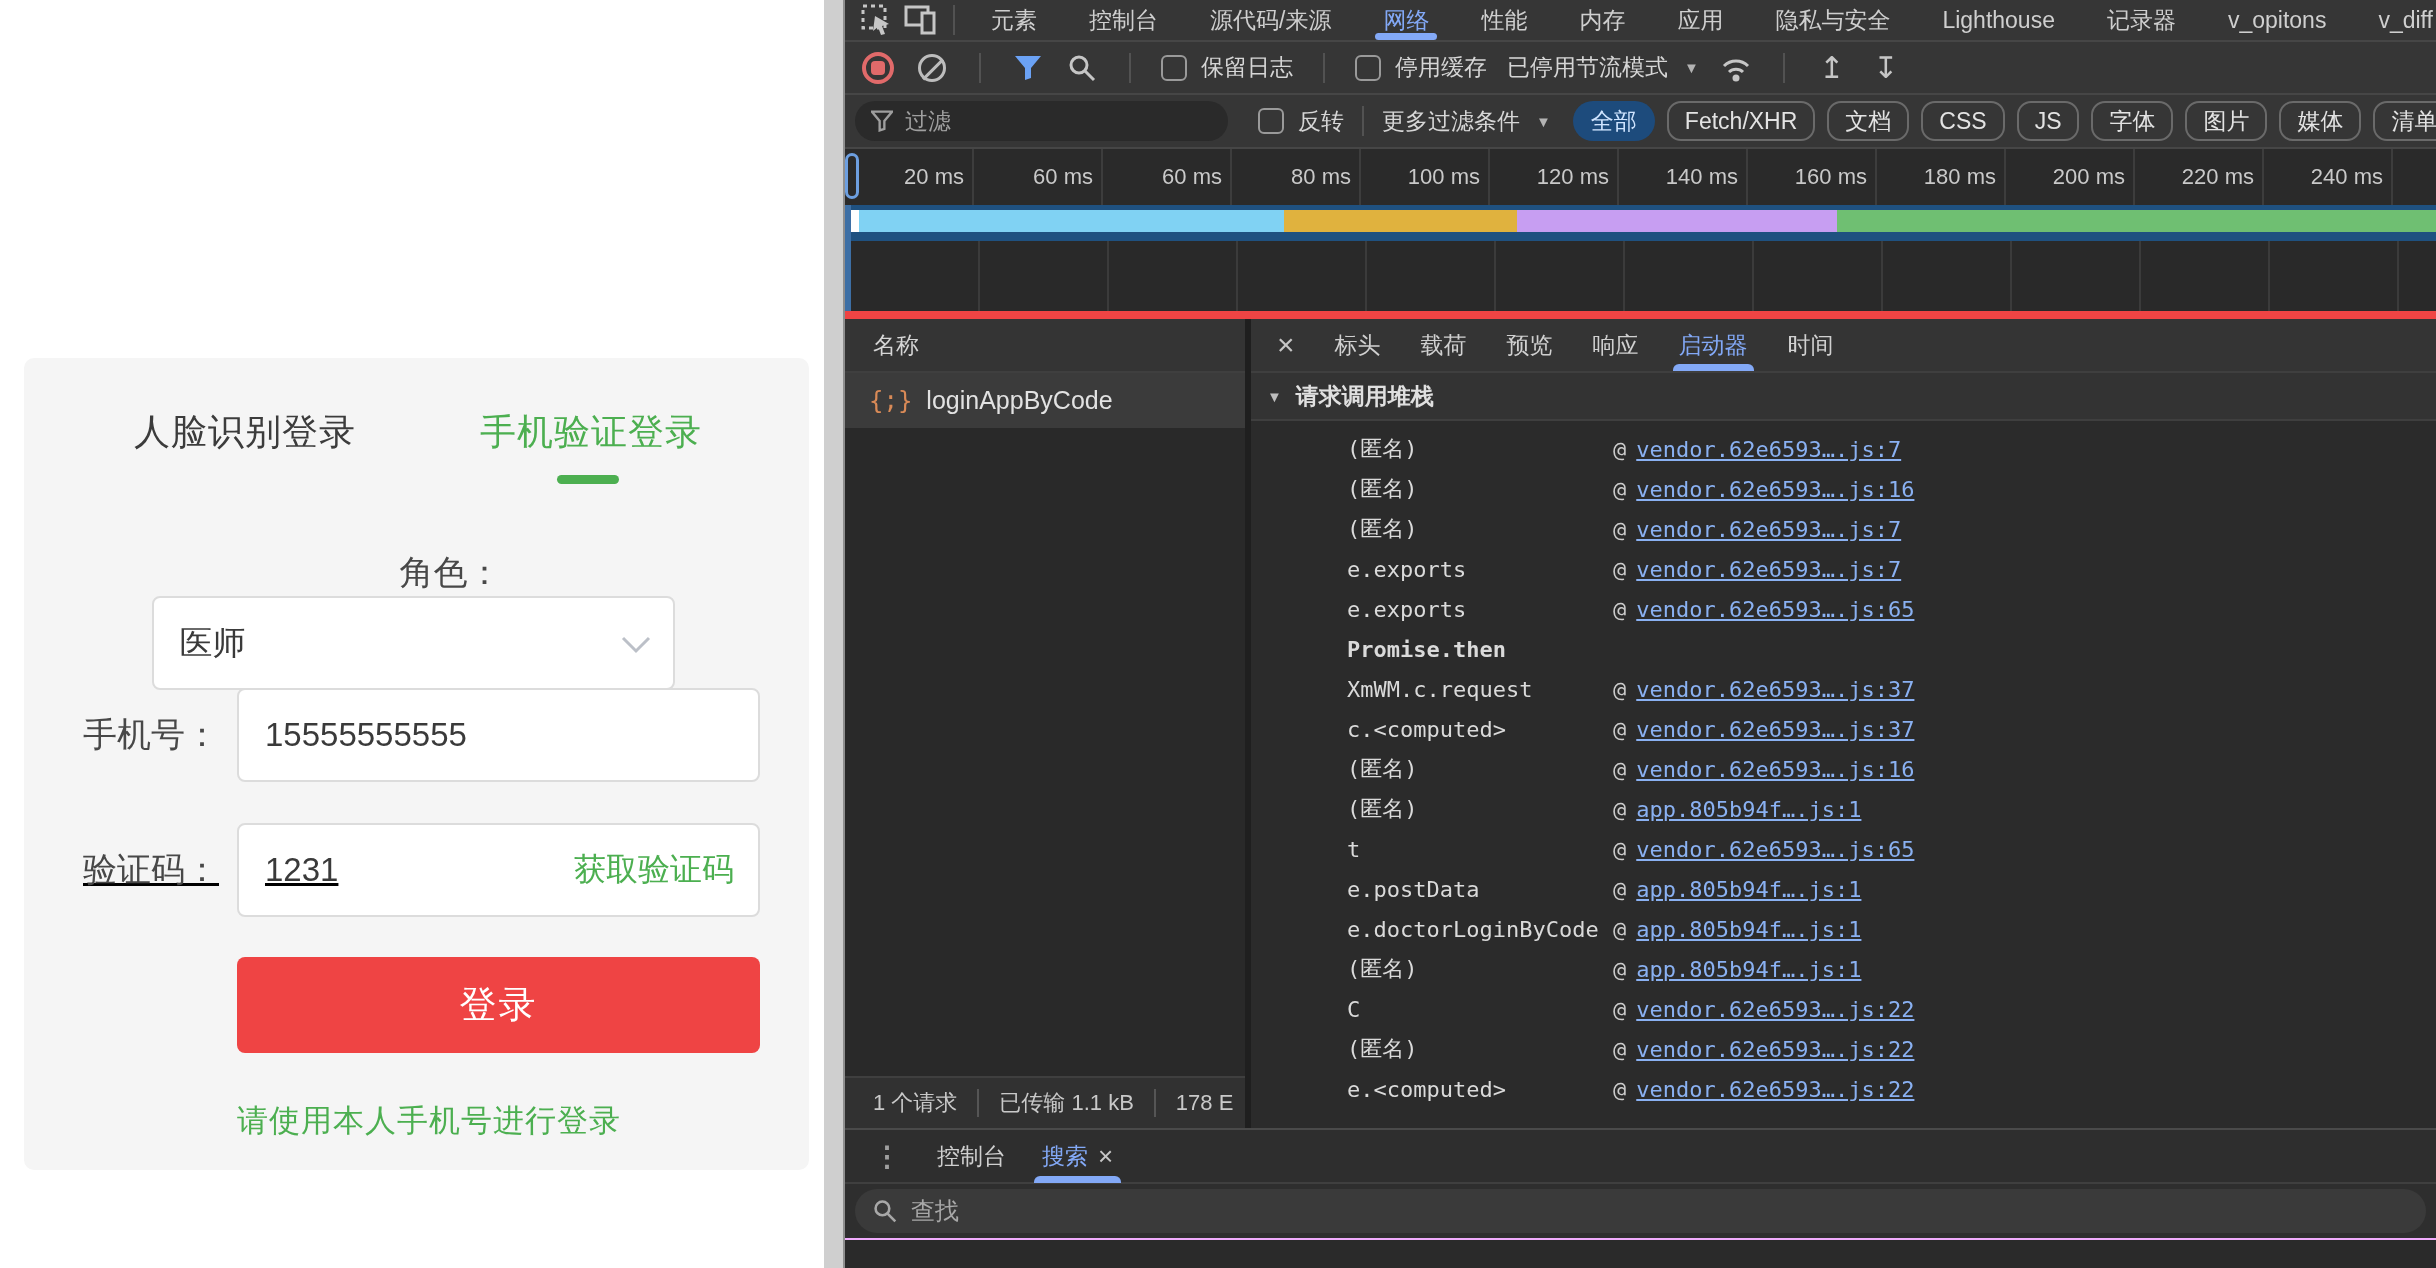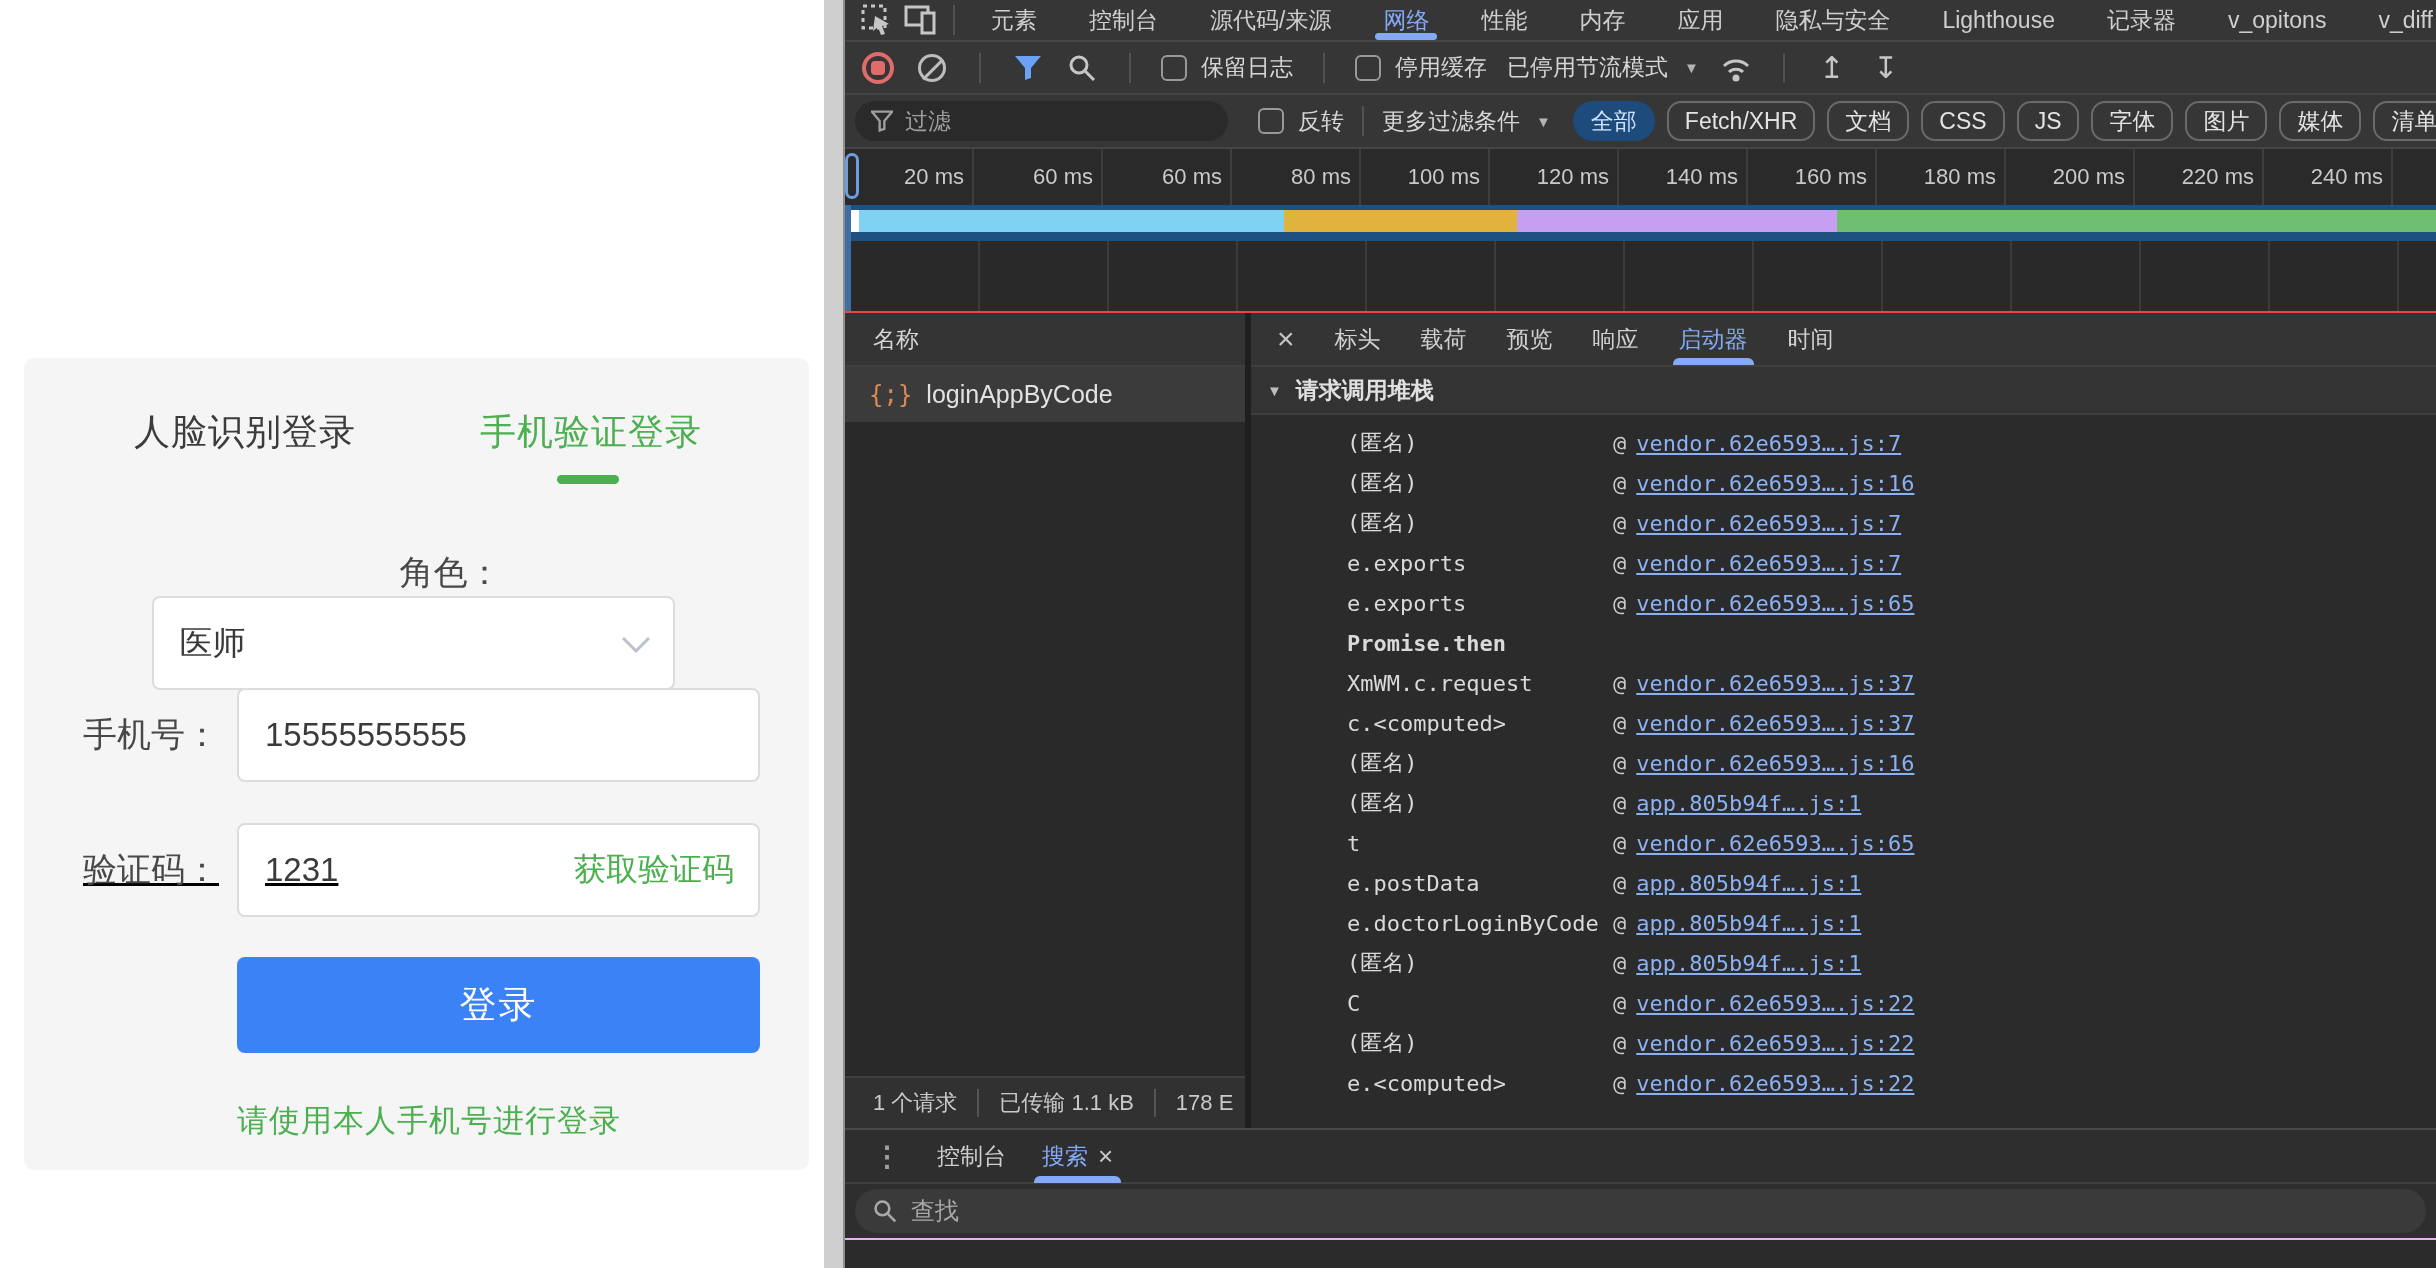--- a/index.html
+++ b/index.html
@@ -20,21 +20,21 @@
                          border-radius:5px; background:#4caf50; }
   .form-row { position:absolute; left:0; width:760px; display:flex; align-items:center; }
   .form-label { width:195px; text-align:right; font-size:34px; color:#484848; flex:none; }
   .form-control { margin-left:18px; width:523px; height:94px; background:#fff;
                   border:2px solid #dcdcdc; border-radius:8px; display:flex; align-items:center;
                   padding:0 26px; position:relative; }
   .form-control .value { font-size:33px; color:#3a3a3a; }
   .select-caret { position:absolute; right:22px; top:38px; }
   .getcode { position:absolute; right:24px; font-size:32px; color:#4caf50; cursor:pointer; }
   .login-btn { position:absolute; left:213px; top:599px; width:523px; height:96px;
-               background:#3b82f6; border:none; border-radius:8px; color:#fff; font-size:37px;
+               background:#ef4444; border:none; border-radius:8px; color:#fff; font-size:37px;
                letter-spacing:2px; display:flex; align-items:center; justify-content:center; cursor:pointer; }
   .login-note { position:absolute; left:213px; top:742px; font-size:31px; color:#4caf50; letter-spacing:1px; }
 
   
   .devtools { position:absolute; left:845px; top:0; width:1591px; height:1268px;
               background:#292929; color:#d6d6d6; font-size:23px; display:flex; flex-direction:column; }
   .bar { background:#363636; border-bottom:2px solid #464646; display:flex; align-items:center; flex:none; }
 
   
   .dt-tabbar { height:42px; padding-left:10px; }
@@ -79,21 +79,21 @@
                 color:#c9c9c9; font-size:22px; }
   .ruler-handle { position:absolute; left:0px; top:4px; width:14px; height:46px;
                   border:3px solid #6d9fe0; border-radius:8px; background:#2a2a2a; }
   .dt-overview { height:36px; background:#1f5180; padding-top:5px; flex:none; border-left:6px solid #3d6fa5;}
   .seg-bar { height:22px; display:flex; }
   .seg { height:100%; flex:none; }
   .dt-columns { height:70px; background:#292929; display:flex; border-left:6px solid #3d6fa5; flex:none; }
   .col-cell { width:129px; flex:none; border-right:2px solid #3b3b3b; }
 
   
-  .dt-main { flex:1; display:flex; border-top:2px solid #ef4444; min-height:0;justify-content:space-between; }
+  .dt-main { flex:1; display:flex; border-top:8px solid #ef4444; min-height:0;justify-content:space-between; }
   .net-pane { width:400px; flex:none; display:flex; flex-direction:column; background:#292929; }
   .pane-divider { width:6px; flex:none; background:#1f1f1f; }
   .name-header { height:54px; background:#343434; border-bottom:2px solid #3f3f3f;
                  display:flex; align-items:center; padding-left:28px; flex:none; }
   .req-row { height:55px; background:#3b3b3b; display:flex; align-items:center; gap:14px;
              padding-left:24px; font-size:25px; color:#e2e2e2; flex:none; cursor:pointer; }
   .json-braces { color:#d98a57; font-family:"DejaVu Sans Mono", monospace; font-size:24px; }
   .net-fill { flex:1; }
   .net-status { height:52px; border-top:2px solid #3f3f3f; background:#313131; display:flex;
                 align-items:center; gap:0; padding-left:28px; overflow:hidden; flex:none; }

